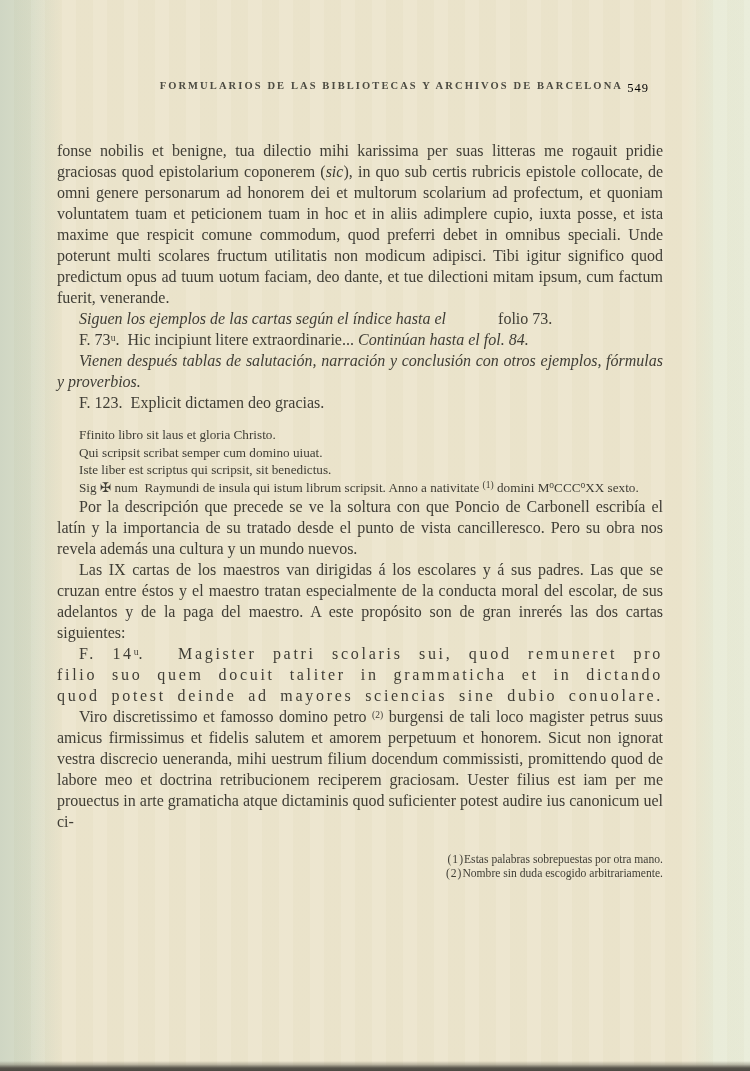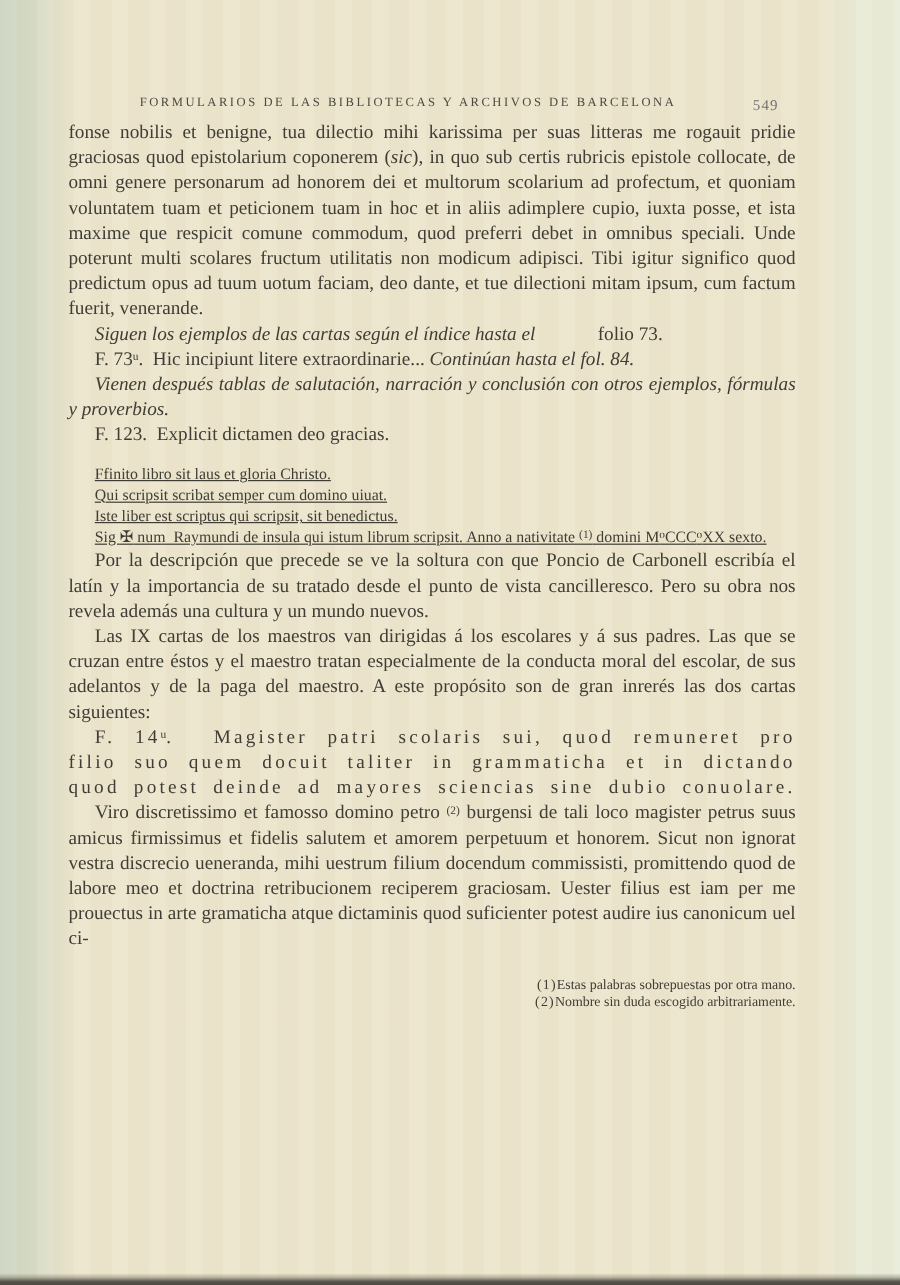--- a/index.html
+++ b/index.html
@@ -23,40 +23,41 @@
   .edge-right{
     position:absolute;right:0;top:0;bottom:0;width:64px;
     background:linear-gradient(to left,#e9ecd9 0%,#e8ebd7 55%,rgba(233,236,217,0) 100%);
   }
   .edge-bottom{
     position:absolute;left:0;right:0;bottom:0;height:10px;
     background:linear-gradient(to bottom,rgba(88,85,75,0) 0%,rgba(120,115,100,0.45) 35%,#57544b 70%,#4c4942 100%);
   }
   .header{position:absolute;top:80px;left:57px;width:606px;height:18px;}
   .header-title{
-    display:block;text-align:center;
+    display:block;text-align:right;
     font-size:10.5px;letter-spacing:2.1px;color:#4b4a41;
     padding-right:40px;
+    font-weight:bold;
   }
   .page-number{
     position:absolute;right:14px;top:1px;
-    font-size:12.5px;letter-spacing:1px;color:#737373;
+    font-size:12.5px;letter-spacing:1px;color:#000000;
   }
   .content{
     position:absolute;top:100px;left:57px;width:606px;
     font-size:16px;line-height:21px;text-align:justify;
   }
   .p{margin:0;text-indent:22px;}
-  .noindent{text-indent:0;}
+  .noindent{text-indent:0;margin-top:40px;}
   .italic{font-style:italic;}
   .r-i{font-style:italic;}
   .r-r{font-style:normal;margin-left:48px;}
   sup.r-sup{font-size:9.5px;line-height:0;vertical-align:4px;letter-spacing:0;}
   .r-sym{font-family:"DejaVu Sans",sans-serif;font-size:1.02em;}
-  .quote{font-size:13.2px;line-height:17.6px;text-decoration:underline;}
+  .quote{font-size:13.2px;line-height:17.6px;}
   .mt-q{margin-top:13px;}
   .mt-s{}
   .spaced{letter-spacing:2.7px;word-spacing:5px;}
   .footnotes{margin-top:21px;font-size:11.6px;line-height:13.5px;text-align:right;}
   .fn{padding-left:12px;text-indent:0;margin:0;}
   .fn-marker{display:inline-block;width:30px;letter-spacing:1px;}
 </style>
 </head>
 <body>
 

